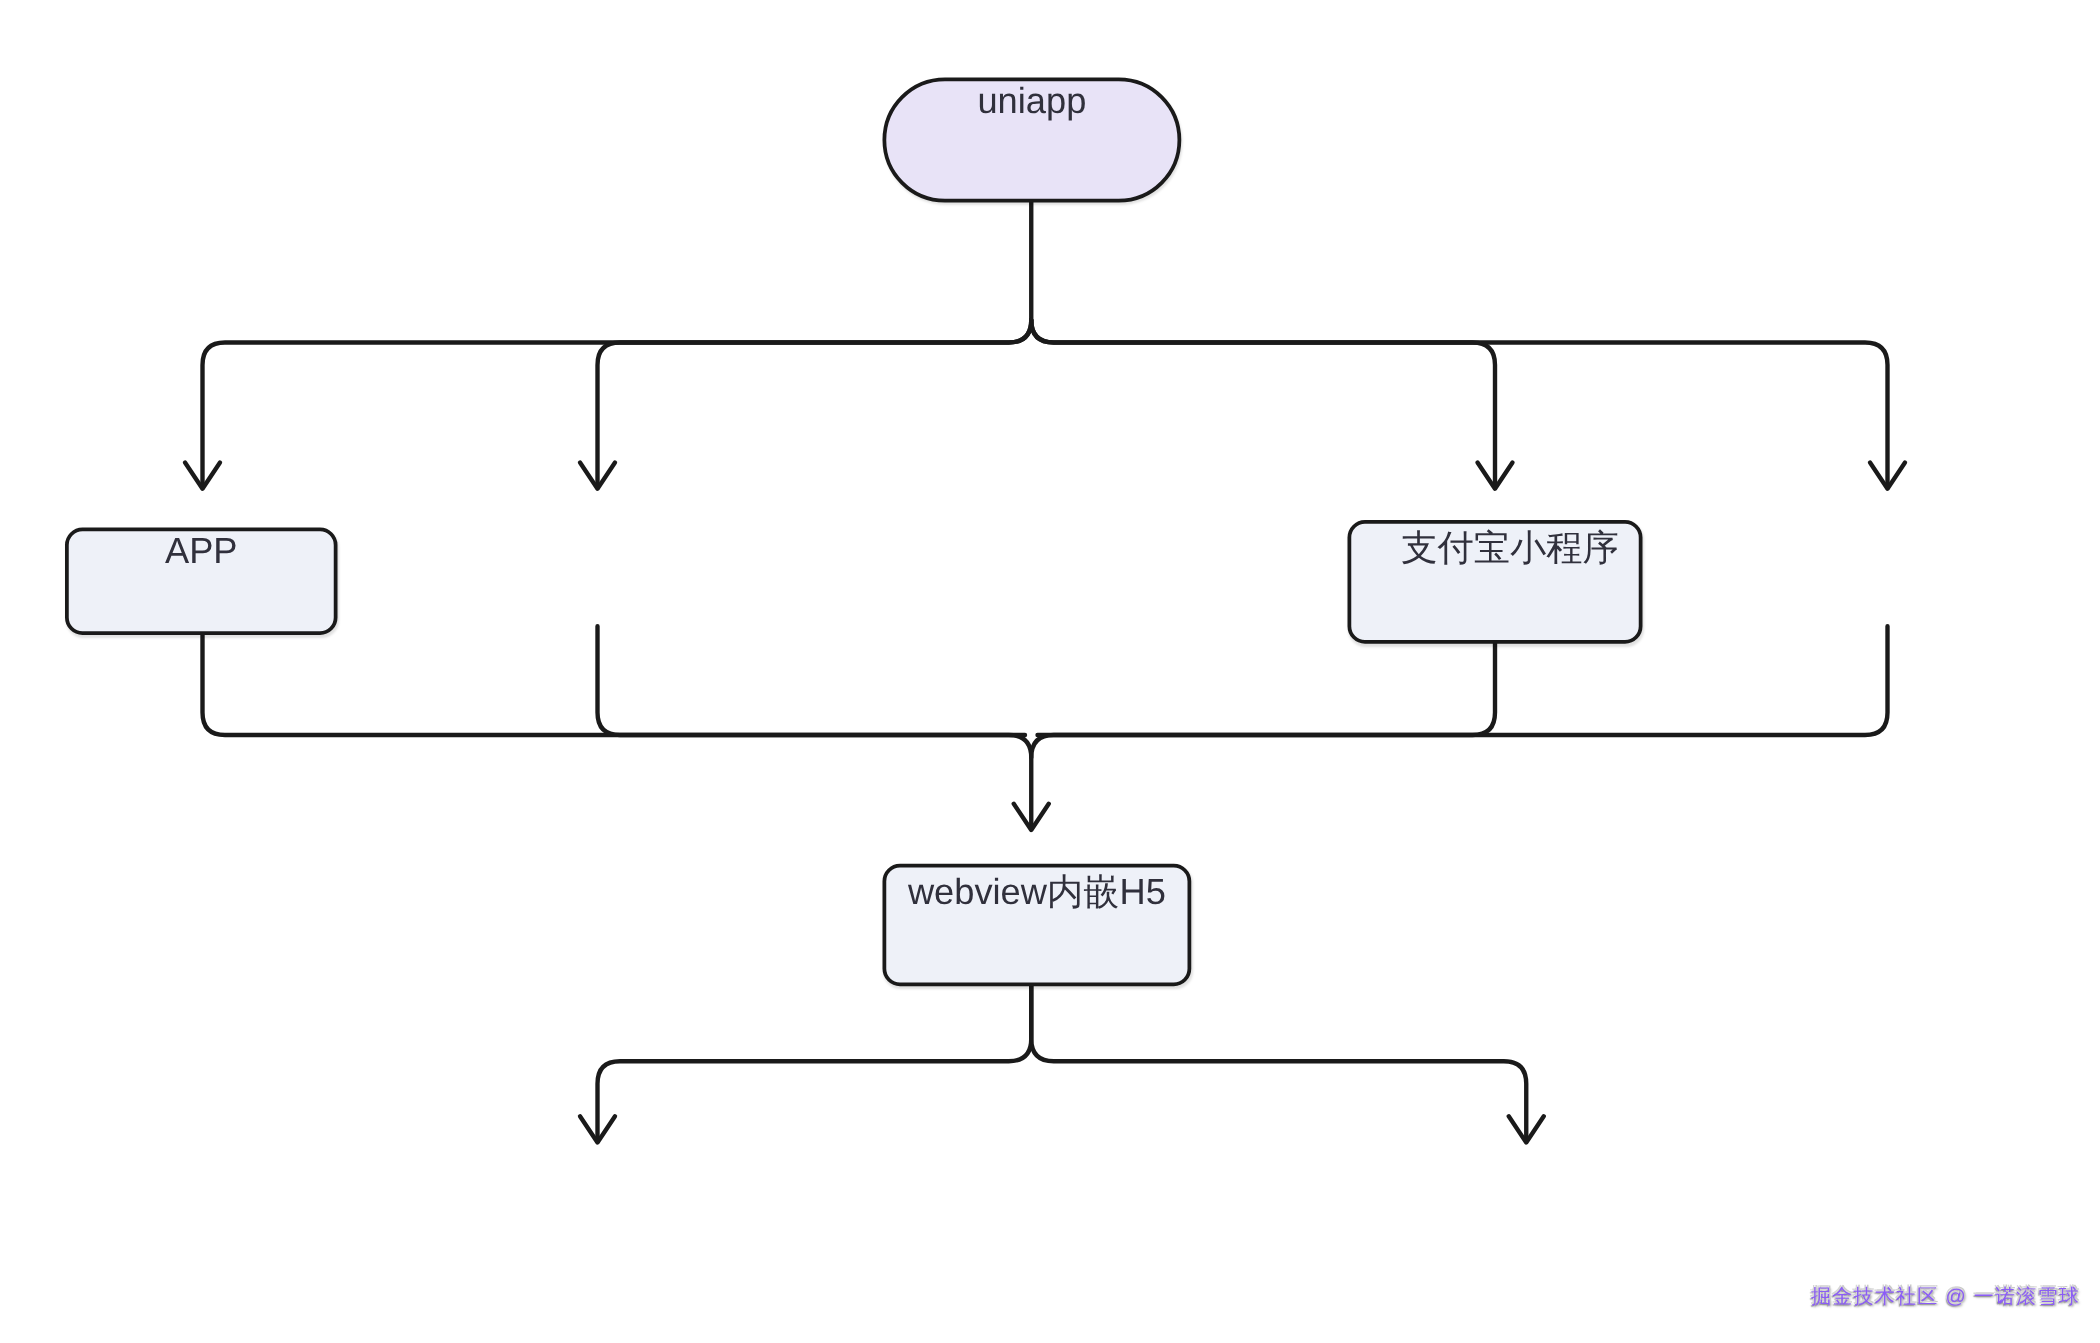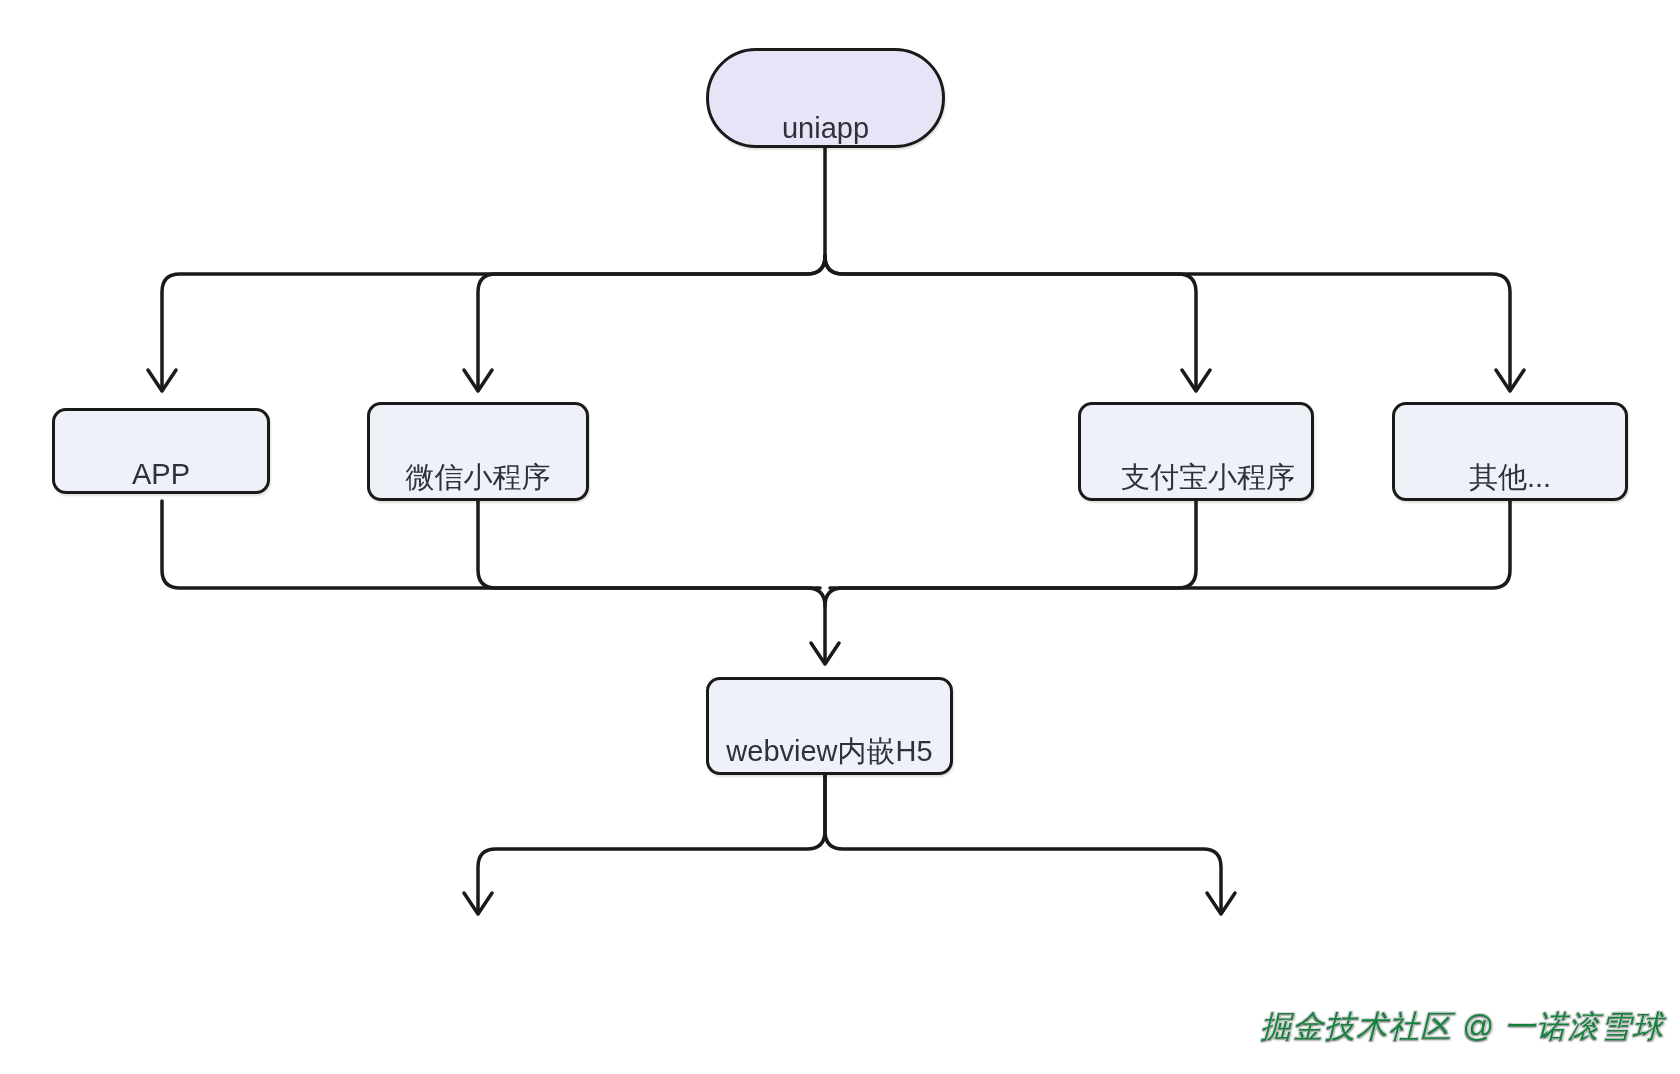--- a/index.html
+++ b/index.html
@@ -27,49 +27,49 @@
   svg.connectors path{
     fill:none;
     stroke:var(--line);
     stroke-width:3.5;
     stroke-linecap:round;
     stroke-linejoin:round;
   }
   .node{
     position:absolute;
     display:flex;
-    align-items:flex-end;
+    align-items:flex-start;
     justify-content:center;
     background:var(--box-fill);
     border:3px solid var(--node-border);
     border-radius:14px;
     color:var(--text);
     font-size:29px;
     text-align:center;
     box-shadow:1px 2px 2px rgba(0,0,0,0.12);
+    margin-top:14px;
   }
   .node .label{white-space:nowrap;}
   .node-uniapp{left:706px;top:48px;width:239px;height:100px;border-radius:52px;background:var(--root-fill);}
   .node-app{left:52px;top:408px;width:218px;height:86px;}
   .node-wechat{left:367px;top:402px;width:222px;height:99px;}
   .node-alipay{left:1078px;top:402px;width:236px;height:99px;padding-left:24px;}
   .node-other{left:1392px;top:402px;width:236px;height:99px;}
   .node-webview{left:706px;top:677px;width:247px;height:98px;}
   .node-q1{left:252px;top:925px;width:453px;height:97px;}
   .node-q2{left:996px;top:925px;width:450px;height:97px;}
   .watermark{
     position:absolute;
     right:16px;
     bottom:26px;
-    font-size:31px;
+    font-size:16px;
     letter-spacing:1px;
-    color:#15803d;
+    color:#8b5cf6;
     text-shadow:-1px -1px 0 #d6d6d6, 1px -1px 0 #c9c9c9, -1px 1px 1px #8f8f8f, 1px 1px 2px #7e7e7e;
     white-space:nowrap;
-    font-style:italic;
   }
 </style>
 </head>
 <body>
 
 <div class="canvas">
 
   <svg class="connectors" viewBox="0 0 1680 1074" aria-hidden="true">
 
     <path d="M825,148 L825,256 Q825,274 807,274 L180,274 Q162,274 162,292 L162,390"></path>
@@ -94,31 +94,25 @@
   </svg>
 
   <div class="node node-uniapp">
     <span class="label">uniapp</span>
   </div>
 
   <div class="node node-app">
     <span class="label">APP</span>
   </div>
 
-  <div class="node node-wechat">
-    <span class="label">微信小程序</span>
-  </div>
 
   <div class="node node-alipay">
     <span class="label">支付宝小程序</span>
   </div>
 
-  <div class="node node-other">
-    <span class="label">其他...</span>
-  </div>
 
   <div class="node node-webview">
     <span class="label">webview内嵌H5</span>
   </div>
 
 
 
   <div class="watermark">掘金技术社区 @ 一诺滚雪球</div>
 
 </div>

